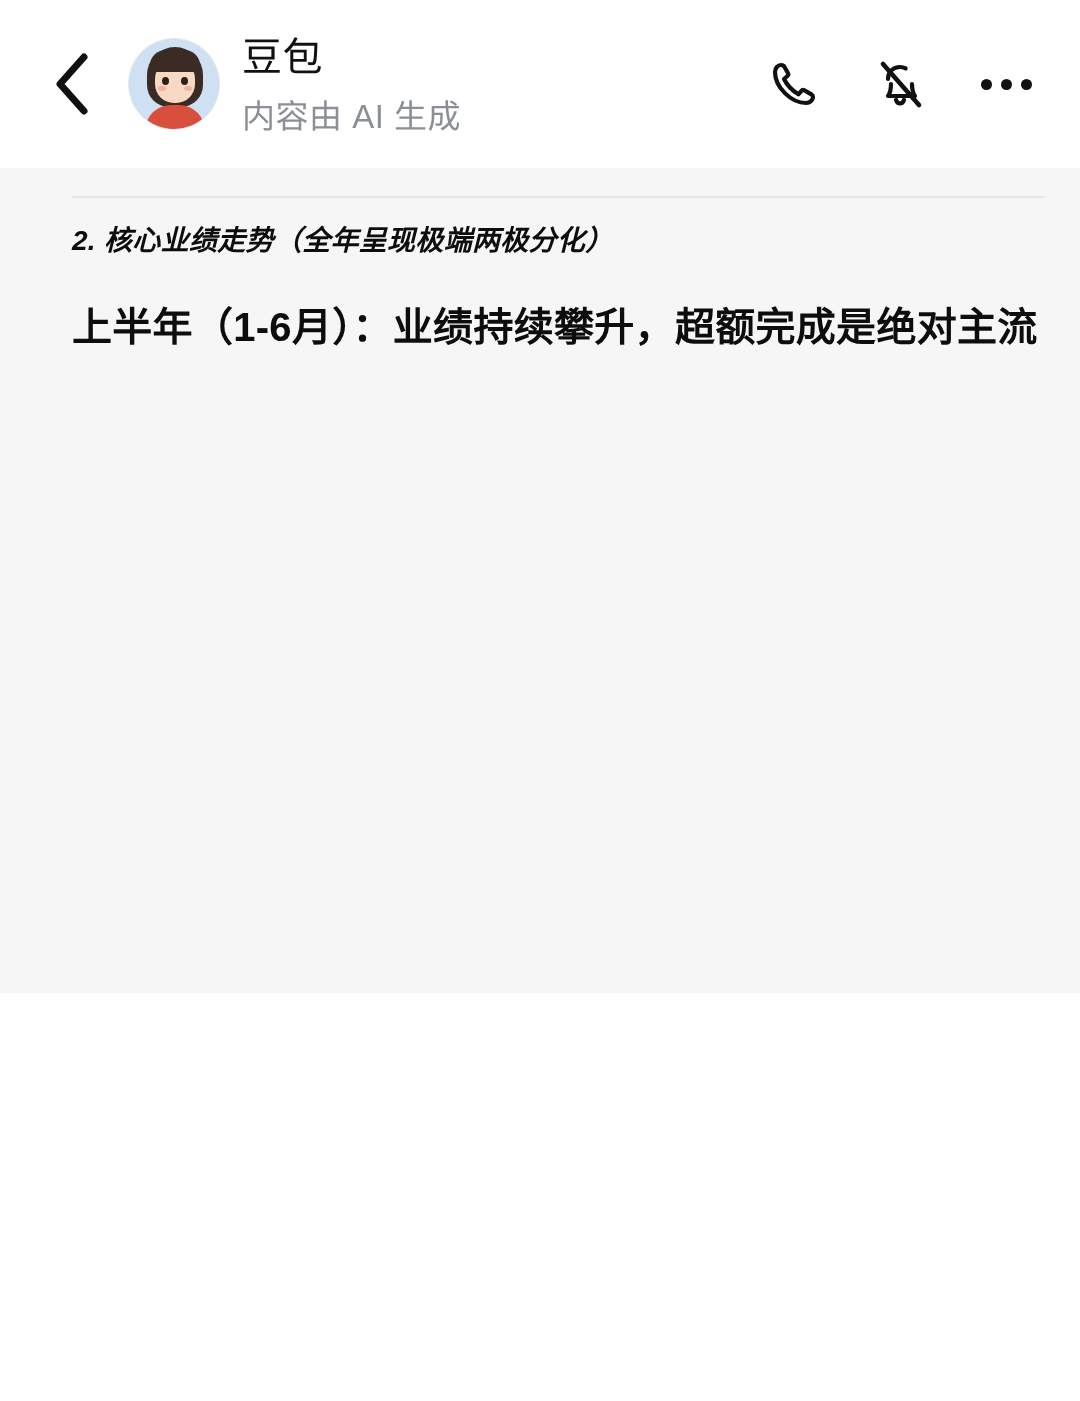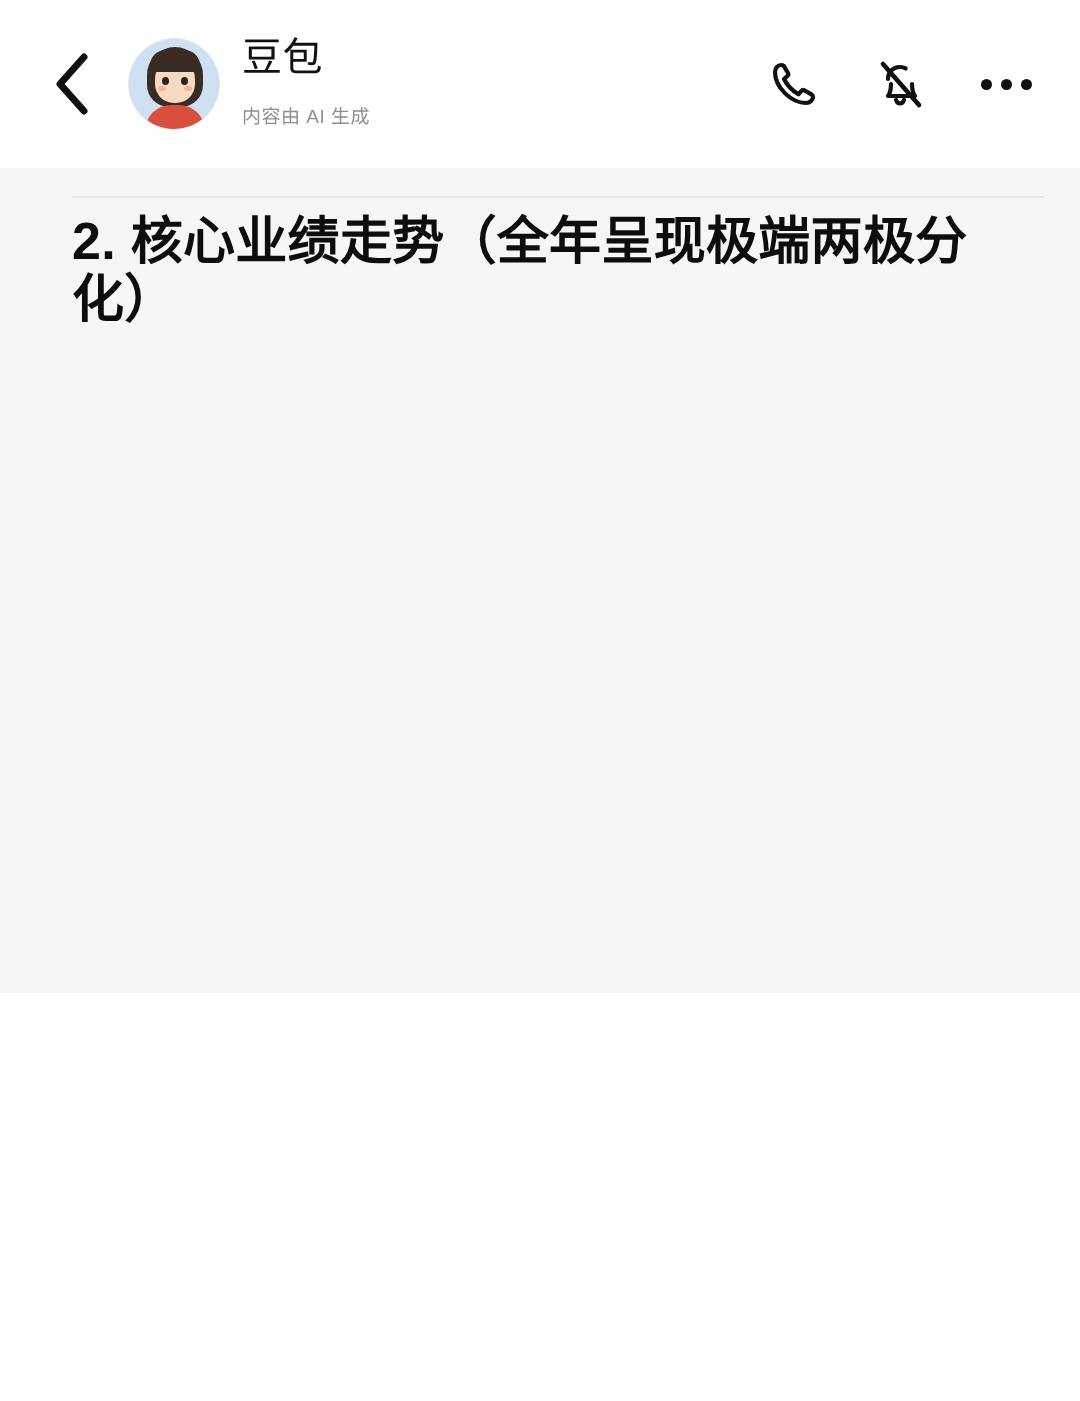--- a/index.html
+++ b/index.html
@@ -103,21 +103,21 @@
     min-width: 0;
   }
   .title-name {
     font-size: 40px;
     line-height: 48px;
     color: #111111;
     font-weight: 400;
     letter-spacing: .5px;
   }
   .title-sub {
-    font-size: 19px;
+    font-size: 33px;
     line-height: 36px;
     color: #8c9096;
     margin-top: 18px;
     letter-spacing: .5px;
   }
 
   .header-actions {
     display: flex;
     align-items: center;
     gap: 46px;
@@ -160,26 +160,27 @@
   .divider {
     position: absolute;
     left: 72px;
     right: 36px;
     top: 28px;
     height: 2px;
     background: #e6e6e6;
   }
 
   .h-sec {
-    font-size: 52px;
+    font-size: 28px;
     line-height: 58px;
     font-weight: 700;
     color: #0d0d0d;
     letter-spacing: .3px;
     margin-bottom: 26px;
+    font-style: italic;
   }
   .h-sub {
     font-size: 40px;
     line-height: 62px;
     font-weight: 700;
     color: #0d0d0d;
     letter-spacing: .3px;
     margin-bottom: 34px;
   }
 
@@ -294,20 +295,21 @@
       </div>
     </div>
   </div>
 
   <div class="content">
     <div class="divider"></div>
 
     <div class="card">
 
       <div class="h-sec">2. 核心业绩走势（全年呈现极端两极分化）</div>
+      <div class="h-sub">上半年（1-6月）：业绩持续攀升，超额完成是绝对主流</div>
 
       <ul class="bullets">
       </ul>
 
     </div>
 
     <div class="wm-sub">@光锥智能</div>
   </div>
 
 </div>

